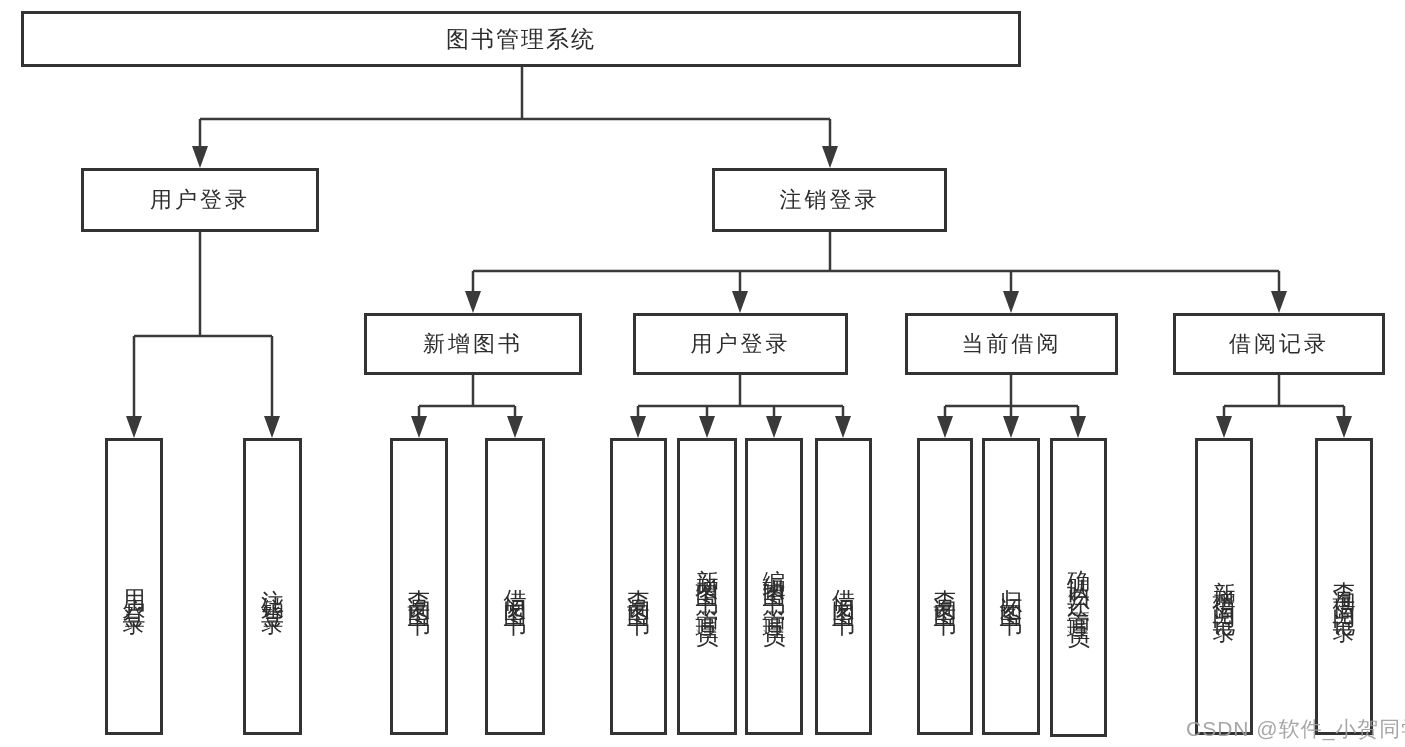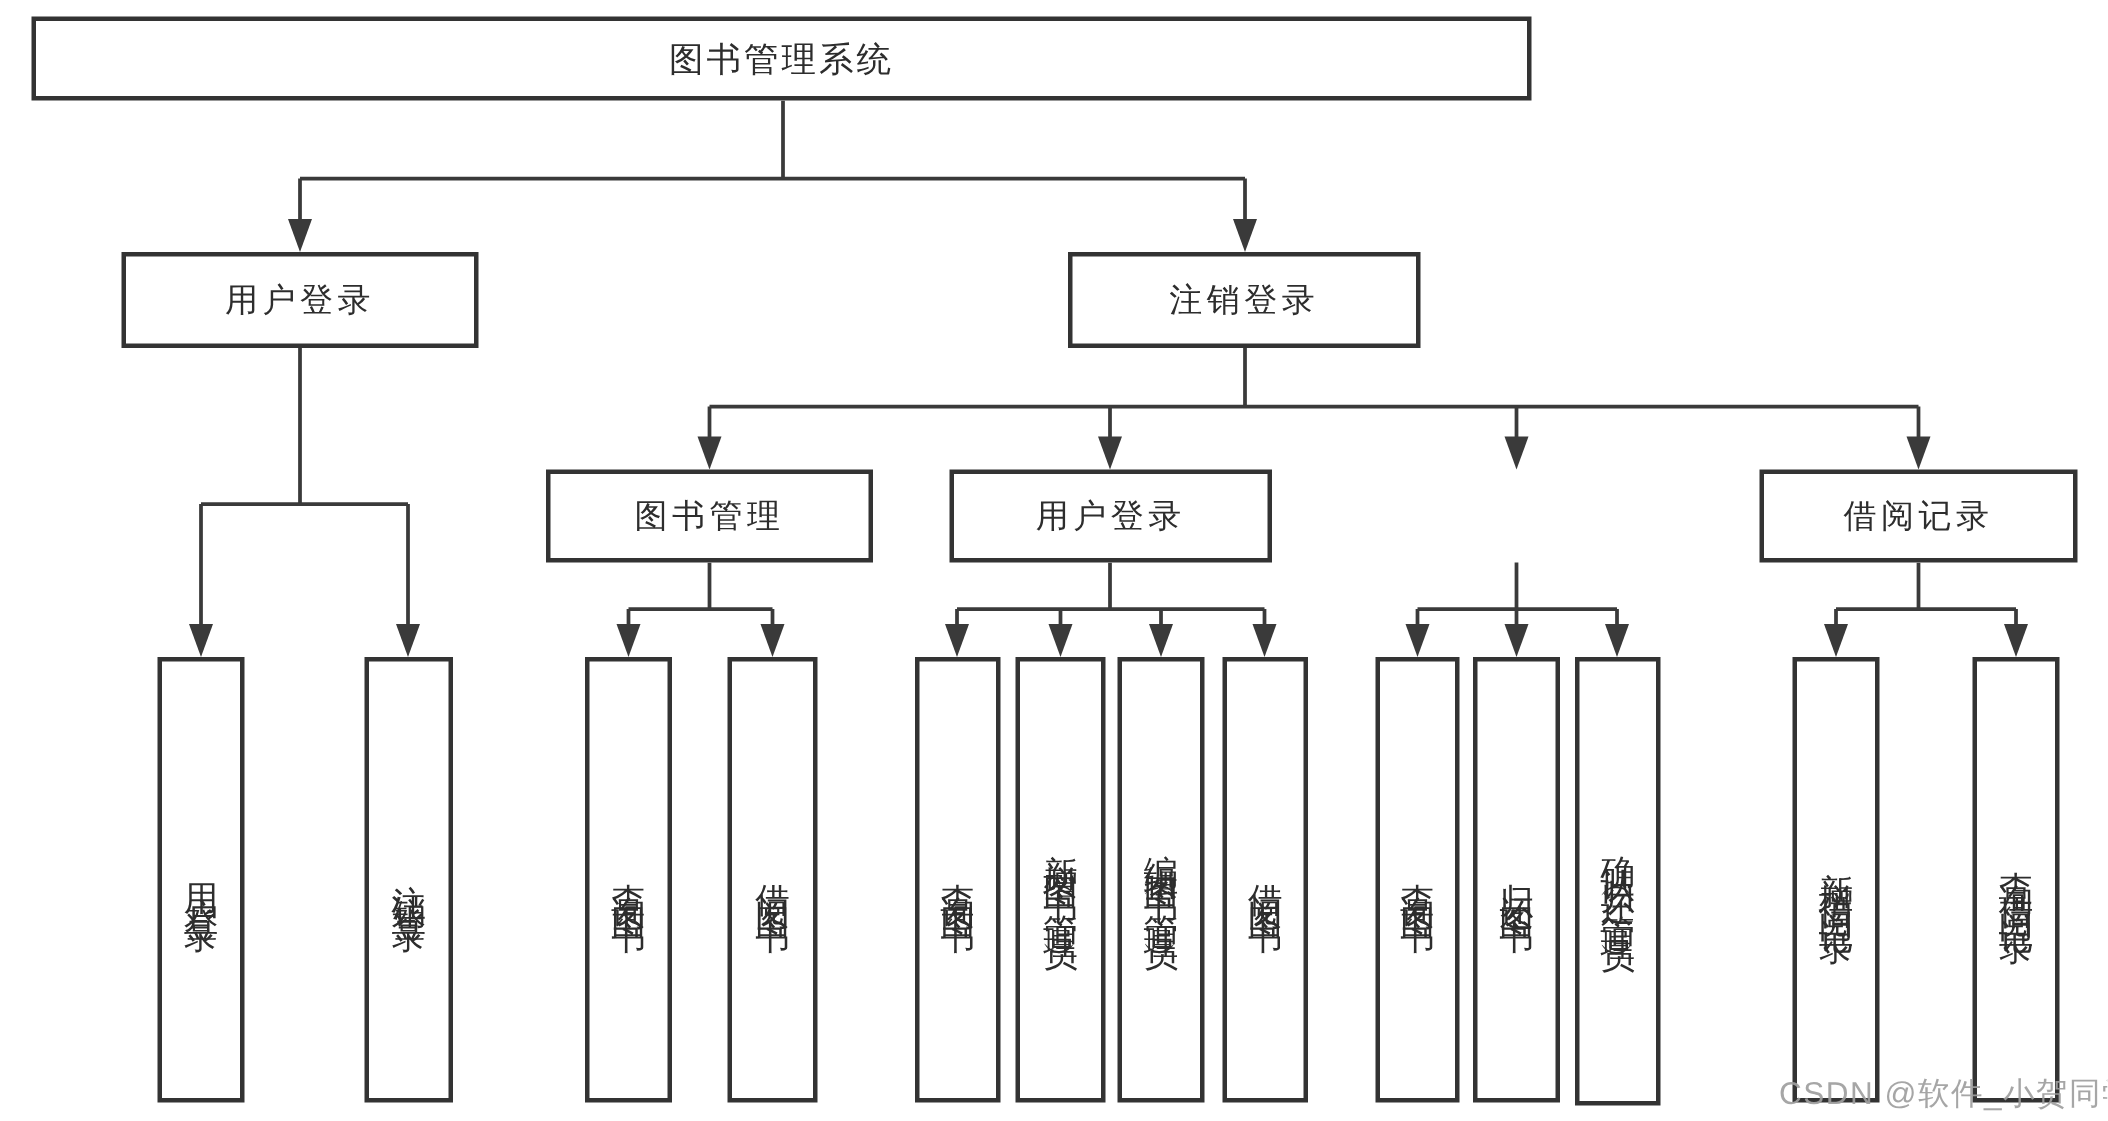--- a/index.html
+++ b/index.html
@@ -129,24 +129,27 @@
   </div>
 
   <div class="node node-h" style="left:81px;top:168px;width:238px;height:64px">
     <span class="label">用户登录</span>
   </div>
   <div class="node node-h" style="left:712px;top:168px;width:235px;height:64px">
     <span class="label">注销登录</span>
   </div>
 
   <div class="node node-h" style="left:364px;top:313px;width:218px;height:62px">
-    <span class="label">图书管理</span>
+    <span class="label">新增图书</span>
   </div>
   <div class="node node-h" style="left:633px;top:313px;width:215px;height:62px">
     <span class="label">用户登录</span>
+  </div>
+  <div class="node node-h" style="left:905px;top:313px;width:213px;height:62px">
+    <span class="label">当前借阅</span>
   </div>
   <div class="node node-h" style="left:1173px;top:313px;width:212px;height:62px">
     <span class="label">借阅记录</span>
   </div>
 
   <div class="node node-v" style="left:105px;top:438px;width:58px;height:297px">
     <span class="label">用户登录</span>
   </div>
   <div class="node node-v" style="left:243px;top:438px;width:59px;height:297px">
     <span class="label">注销登录</span>

